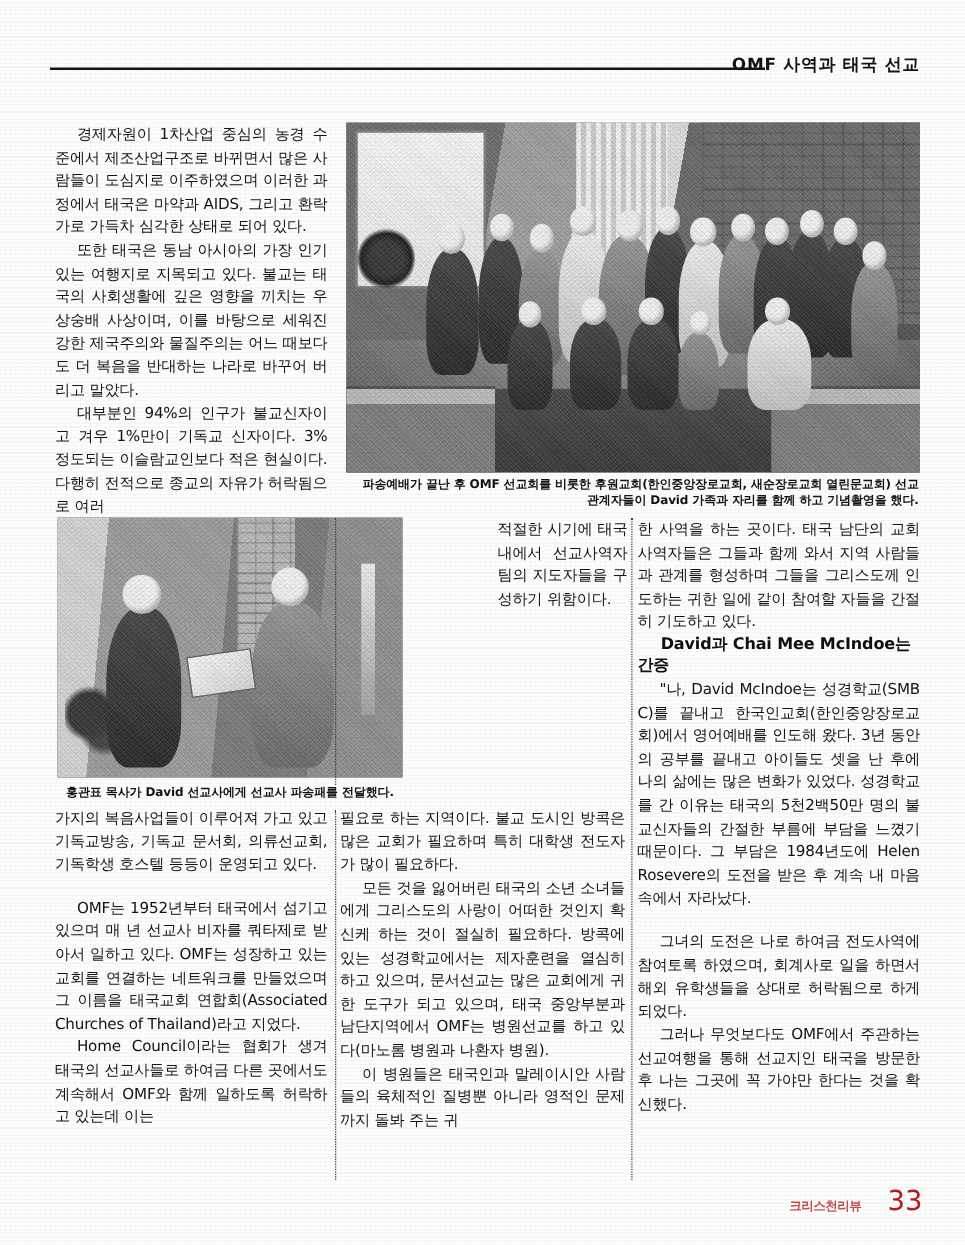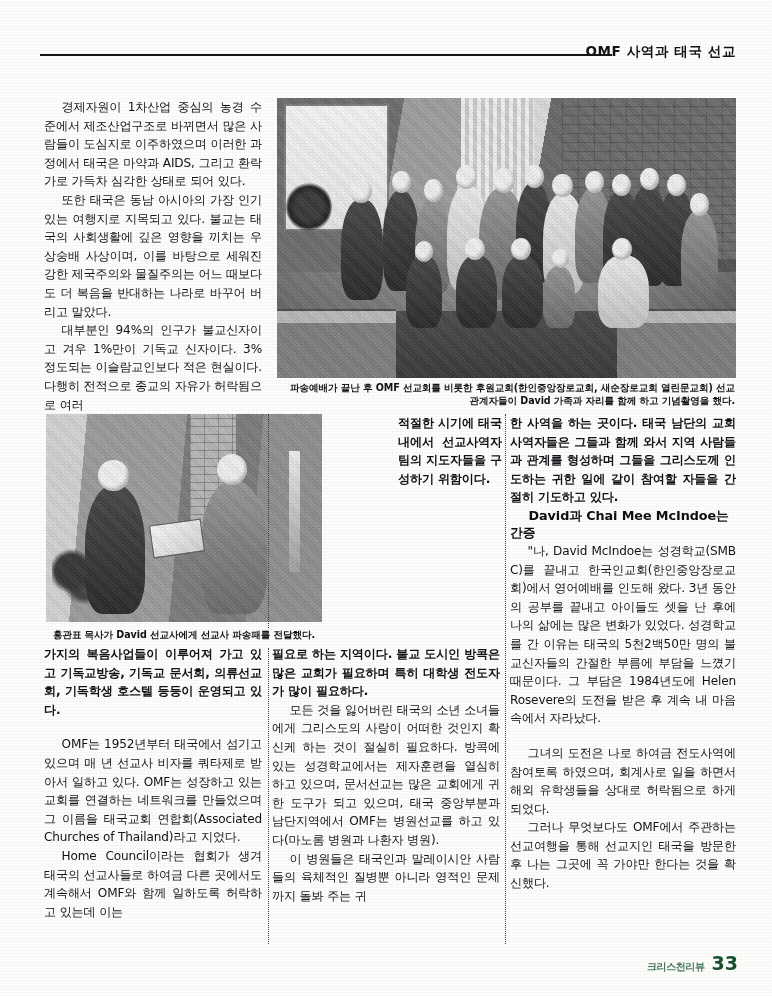--- a/index.html
+++ b/index.html
@@ -169,21 +169,21 @@
     position: absolute;
     font-size: 12.1px;
     line-height: 18.6px;
     color: #121317;
     text-align: justify;
     text-justify: inter-character;
     letter-spacing: -.15px;
     word-break: break-all;
   }
   .col p { margin: 0; text-indent: 1.45em; }
-  .col p.noindent { text-indent: 0; font-weight: bold; }
+  .col p.noindent { text-indent: 0; }
   .col p + p { margin-top: 0px; }
   .col p.gap { margin-top: 16px; }
 
   .col-1a { left: 44px;  top: 98px;  width: 218px; }
   .col-1b { left: 44px;  top: 645px; width: 218px; }
   .col-2a { left: 398px; top: 414px; width: 104px; }
   .col-2b { left: 272px; top: 645px; width: 228px; }
   .col-3  { left: 510px; top: 414px; width: 226px; }
 
   .subhead {
@@ -207,25 +207,25 @@
   .dotrule.r2 { left: 505px; top: 414px;  height: 530px; }
   .dotrule.r3 { left: 268px; top: 648px;  height: 296px; }
 
   
   .footer {
     position: absolute;
     right: 34px;
     bottom: 22px;
     display: flex;
     align-items: baseline;
-    gap: 7px;
-    color: #14532d;
+    gap: 21px;
+    color: #b91c1c;
   }
   .footer-mag  { font-size: 10px; font-weight: 700; letter-spacing: -.4px; opacity: .78; }
-  .footer-page { font-size: 19px; font-weight: 700; }
+  .footer-page { font-size: 22px; font-weight: 400; }
 </style>
 </head>
 <body>
 
 <div class="page">
 
   <div class="header-rule"></div>
   <div class="header-title">OMF 사역과 태국 선교</div>
 
   <div class="photo" style="left:277px; top:98px; width:459px; height:280px;">

